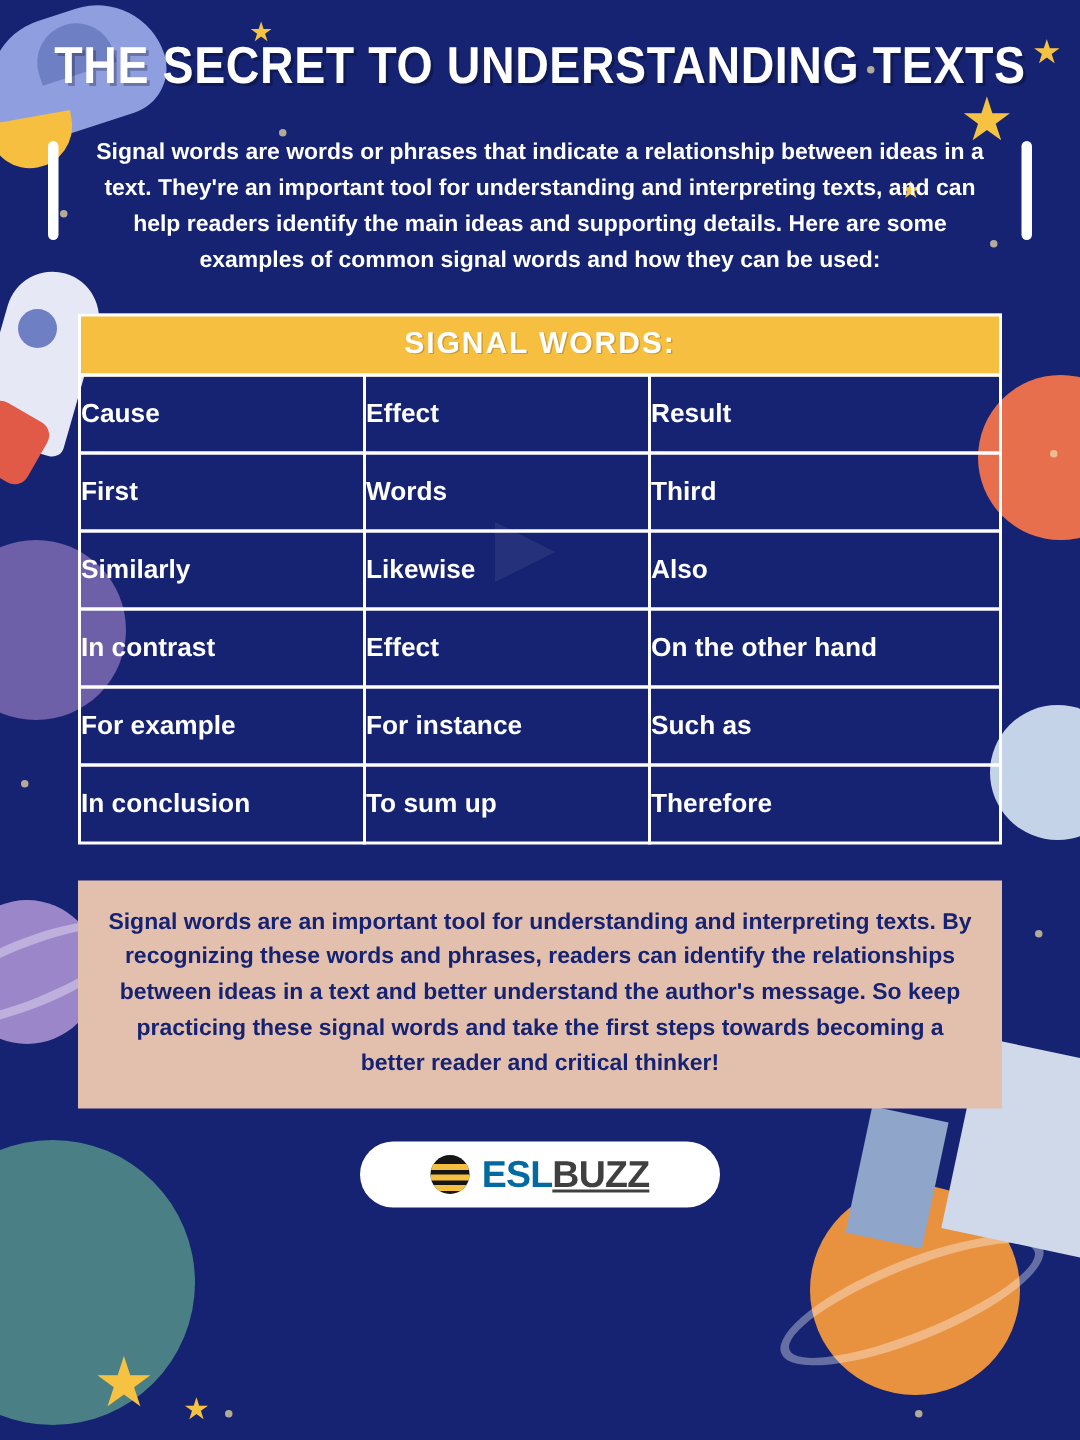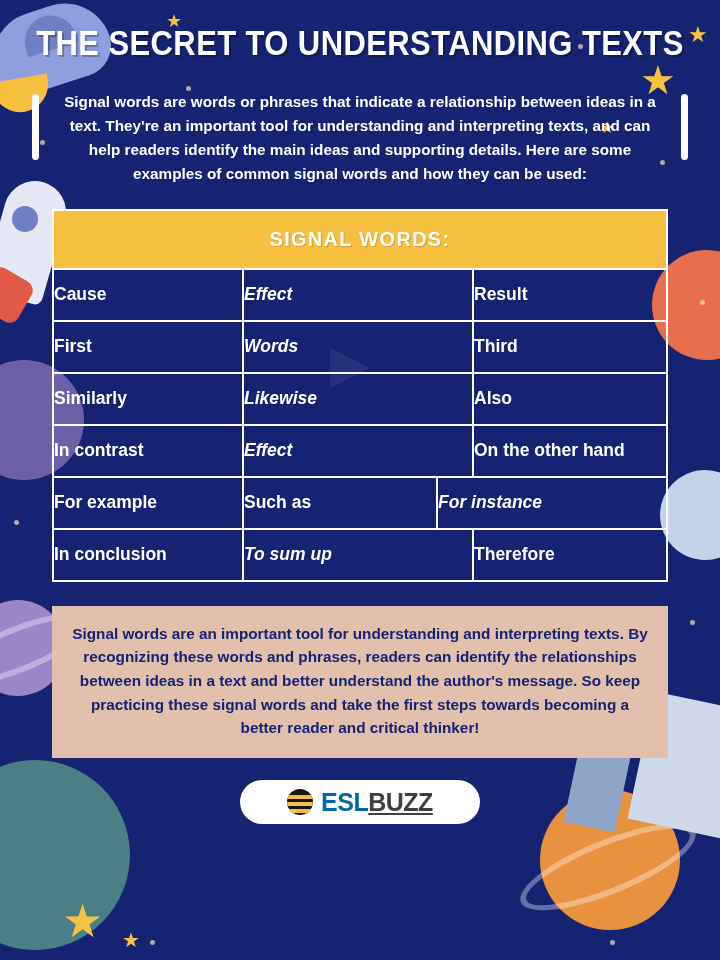--- a/index.html
+++ b/index.html
@@ -104,21 +104,21 @@
     border-radius: 4px;
   }
   .bar.left { left: -2px; }
   .bar.right { right: -2px; }
 
   
   .table-block { margin: 22px 26px 0; }
   .table-head {
     background: #f6bf3f;
     border: 2px solid #ffffff;
-    height: 61px;
+    height: 42px;
     display: flex;
     align-items: center;
     justify-content: center;
   }
   .table-head span {
     color: #ffffff;
     font-weight: bold;
     font-size: 20px;
     letter-spacing: 1.3px;
     text-shadow: 1px 1px 0 rgba(0,0,0,.18);
@@ -128,21 +128,21 @@
     border: 2px solid #ffffff;
     height: 54px;
     display: flex;
     align-items: center;
     color: #ffffff;
     font-weight: bold;
     font-size: 17.5px;
     margin-top: -2px;
   }
   .cell.c0 { width: 192px; }
-  .cell.c1 { width: 232px; margin-left: -2px; font-style: italic; }
+  .cell.c1 { width: 192px; margin-left: -2px; }
   .cell.c2 { flex: 1; margin-left: -2px; }
 
   
   .conclusion {
     margin: 24px 26px 0;
     background: #e3bfae;
     padding: 16px 18px 18px;
     color: #152372;
     font-weight: bold;
     font-size: 15.3px;
@@ -267,22 +267,22 @@
         <div class="cell c1">Likewise</div>
         <div class="cell c2">Also</div>
       </div>
       <div class="row">
         <div class="cell c0">In contrast</div>
         <div class="cell c1">Effect</div>
         <div class="cell c2">On the other hand</div>
       </div>
       <div class="row">
         <div class="cell c0">For example</div>
+        <div class="cell c1">For instance</div>
         <div class="cell c2">Such as</div>
-        <div class="cell c1">For instance</div>
       </div>
       <div class="row">
         <div class="cell c0">In conclusion</div>
         <div class="cell c1">To sum up</div>
         <div class="cell c2">Therefore</div>
       </div>
     </div>
 
     <div class="conclusion">Signal words are an important tool for understanding and interpreting texts. By recognizing these words and phrases, readers can identify the relationships between ideas in a text and better understand the author's message. So keep practicing these signal words and take the first steps towards becoming a better reader and critical thinker!</div>
 

